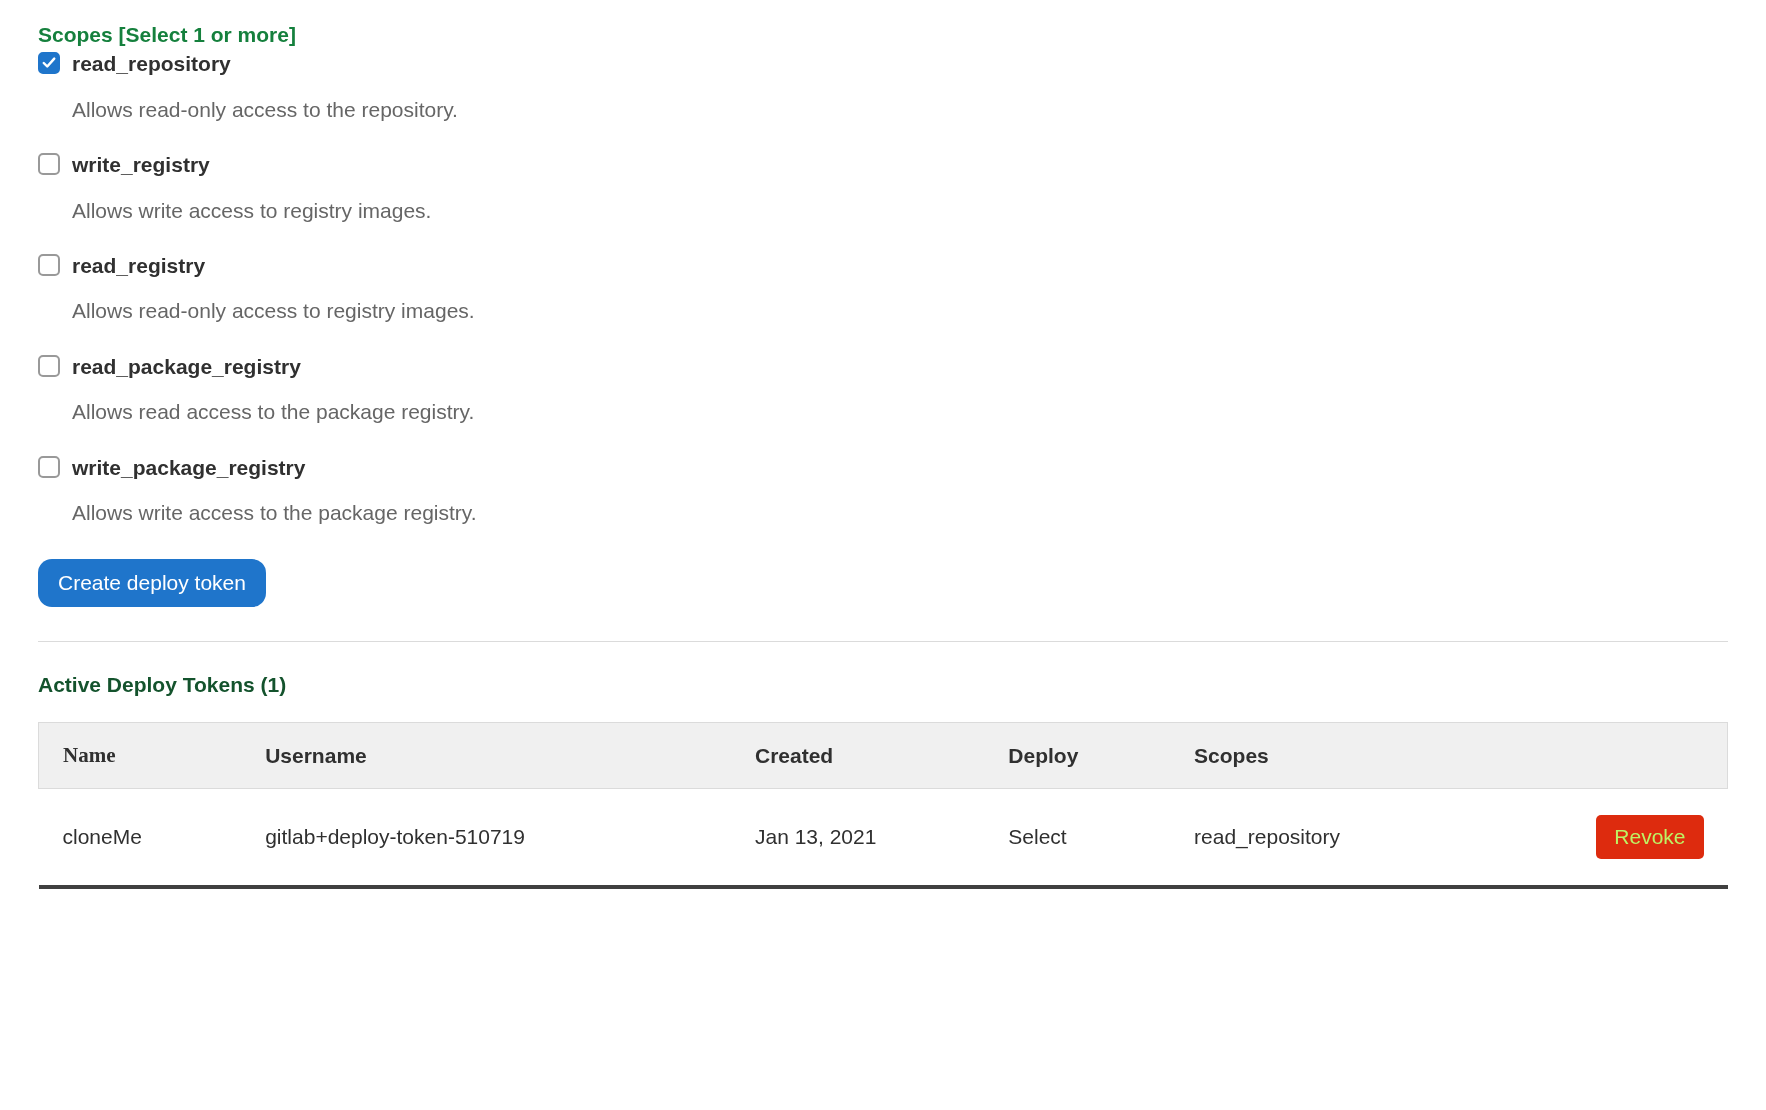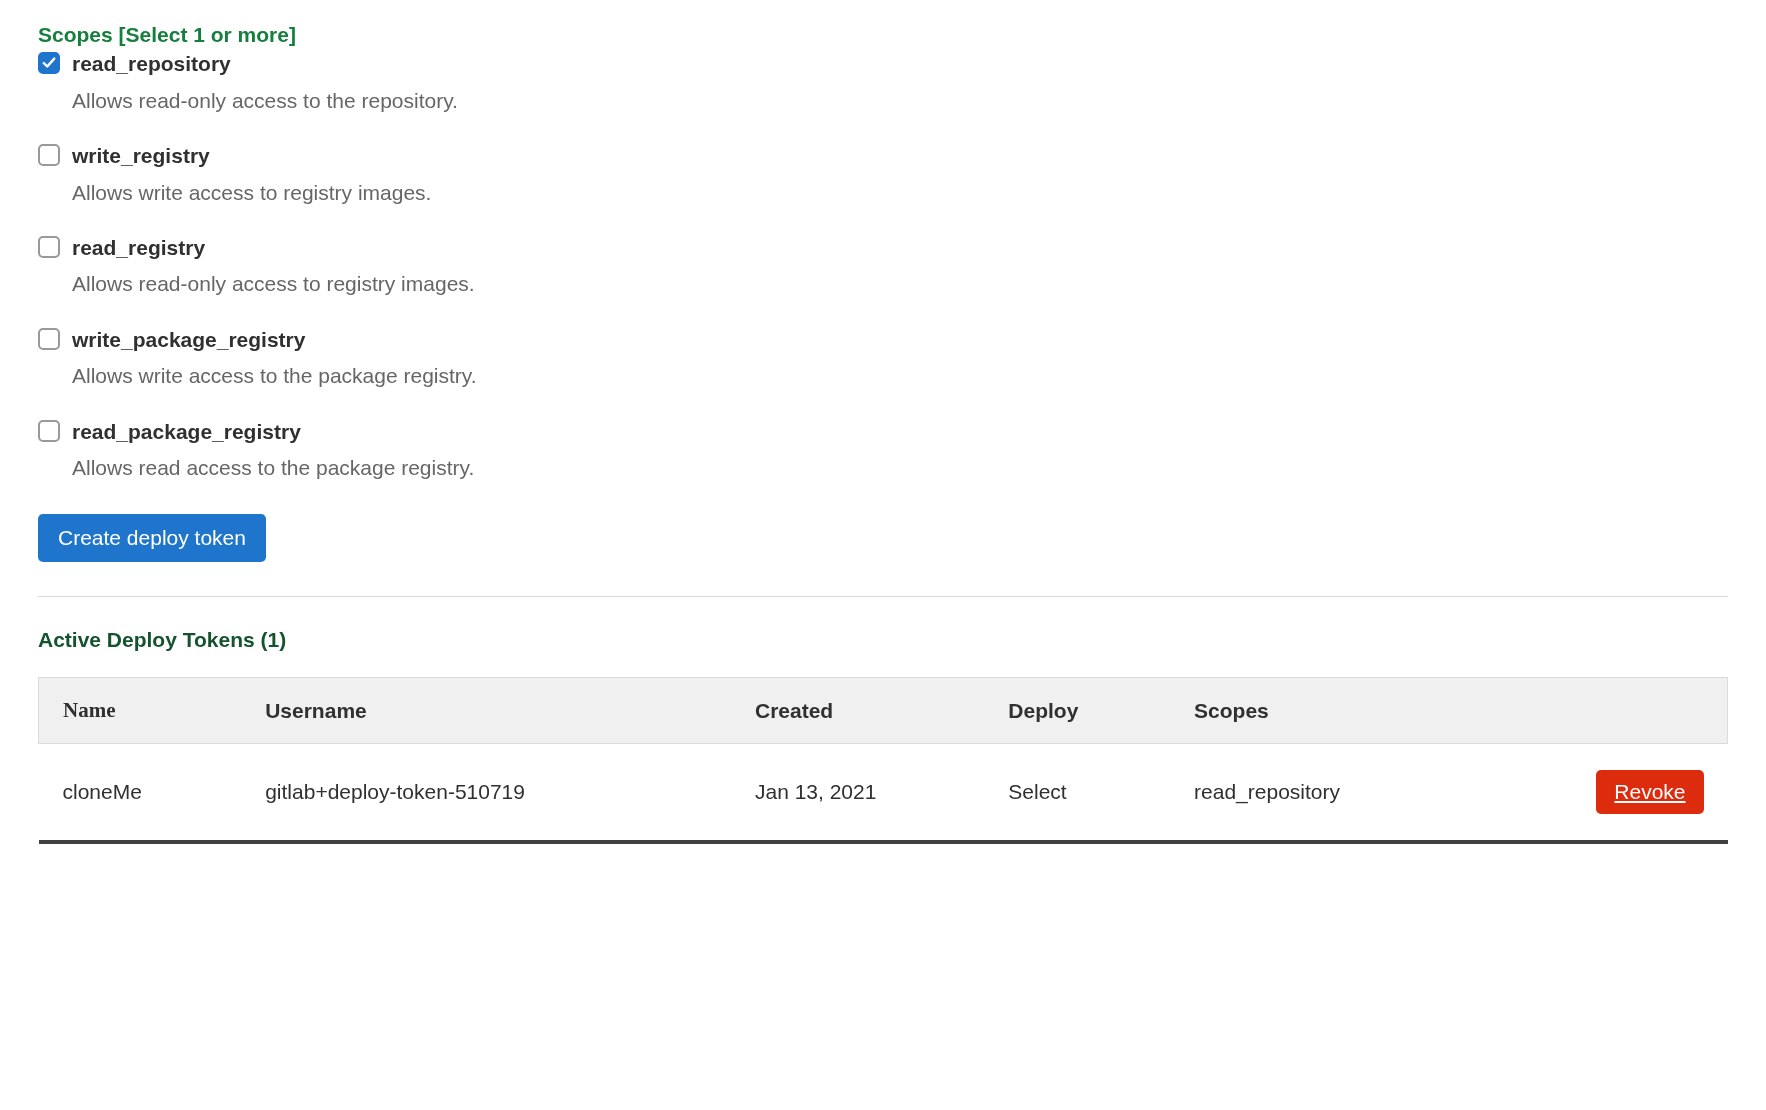--- a/index.html
+++ b/index.html
@@ -46,28 +46,28 @@
     width: 14px;
     height: 14px;
   }
   .scope-text {}
   .scope-name {
     font-weight: 700;
     color: #303030;
   }
   .scope-desc {
     color: #666;
-    margin-top: 7px;
+    margin-top: 16px;
   }
   .btn-primary {
     display: inline-block;
     background: #1f75cb;
     color: #fff;
     border: none;
-    border-radius: 5px;
+    border-radius: 14px;
     padding: 12px 20px;
     font-size: 21px;
     font-weight: 400;
     cursor: pointer;
     margin-top: 6px;
   }
   hr.divider {
     border: none;
     border-top: 1px solid #dbdbdb;
     margin: 34px 0 28px 0;
@@ -93,28 +93,27 @@
   table.tokens thead th:first-child { border-left: 1px solid #dbdbdb; font-family: Liberation Serif, serif; }
   table.tokens thead th:last-child { border-right: 1px solid #dbdbdb; }
   table.tokens tbody td {
     padding: 26px 24px;
     border-bottom: 4px solid #404040;
     color: #303030;
     vertical-align: middle;
   }
   .btn-revoke {
     background: #dd2b0e;
-    color: #ffffff;
+    color: #bef264;
     border: none;
     border-radius: 5px;
     padding: 10px 18px;
     font-size: 21px;
     font-weight: 400;
     cursor: pointer;
-    text-decoration: underline;
   }
   .col-actions { text-align: right; }
 </style>
 </head>
 <body>
 
 
 
 <div class="section-label">Scopes [Select 1 or more]</div>
 
@@ -150,32 +149,32 @@
       <div class="scope-name">read_registry</div>
       <div class="scope-desc">Allows read-only access to registry images.</div>
     </div>
   </div>
 
   <div class="scope-item">
     <div class="checkbox">
       
     </div>
     <div class="scope-text">
+      <div class="scope-name">read_package_registry</div>
+      <div class="scope-desc">Allows read access to the package registry.</div>
+    </div>
+  </div>
+
+  <div class="scope-item">
+    <div class="checkbox">
+      
+    </div>
+    <div class="scope-text">
       <div class="scope-name">write_package_registry</div>
       <div class="scope-desc">Allows write access to the package registry.</div>
-    </div>
-  </div>
-
-  <div class="scope-item">
-    <div class="checkbox">
-      
-    </div>
-    <div class="scope-text">
-      <div class="scope-name">read_package_registry</div>
-      <div class="scope-desc">Allows read access to the package registry.</div>
     </div>
   </div>
 
 </div>
 
 <button class="btn-primary">Create deploy token</button>
 
 <hr class="divider">
 
 <div class="subheading">Active Deploy Tokens (1)</div>

